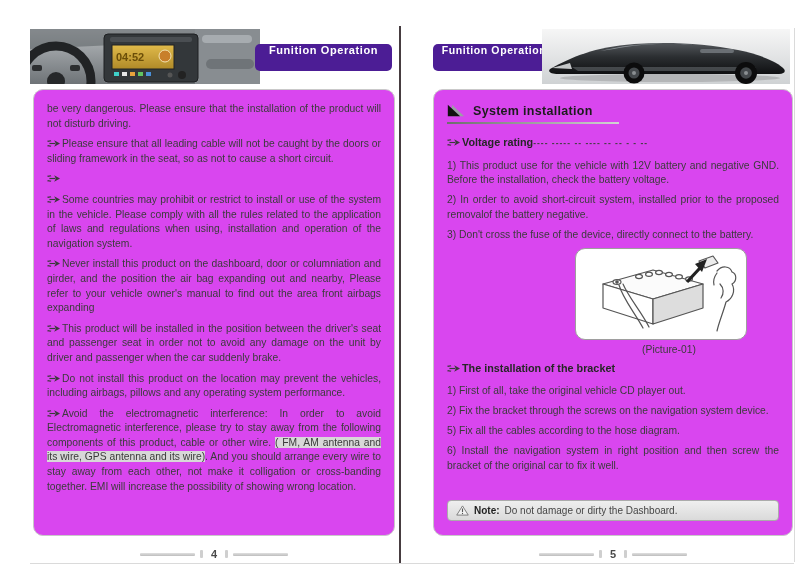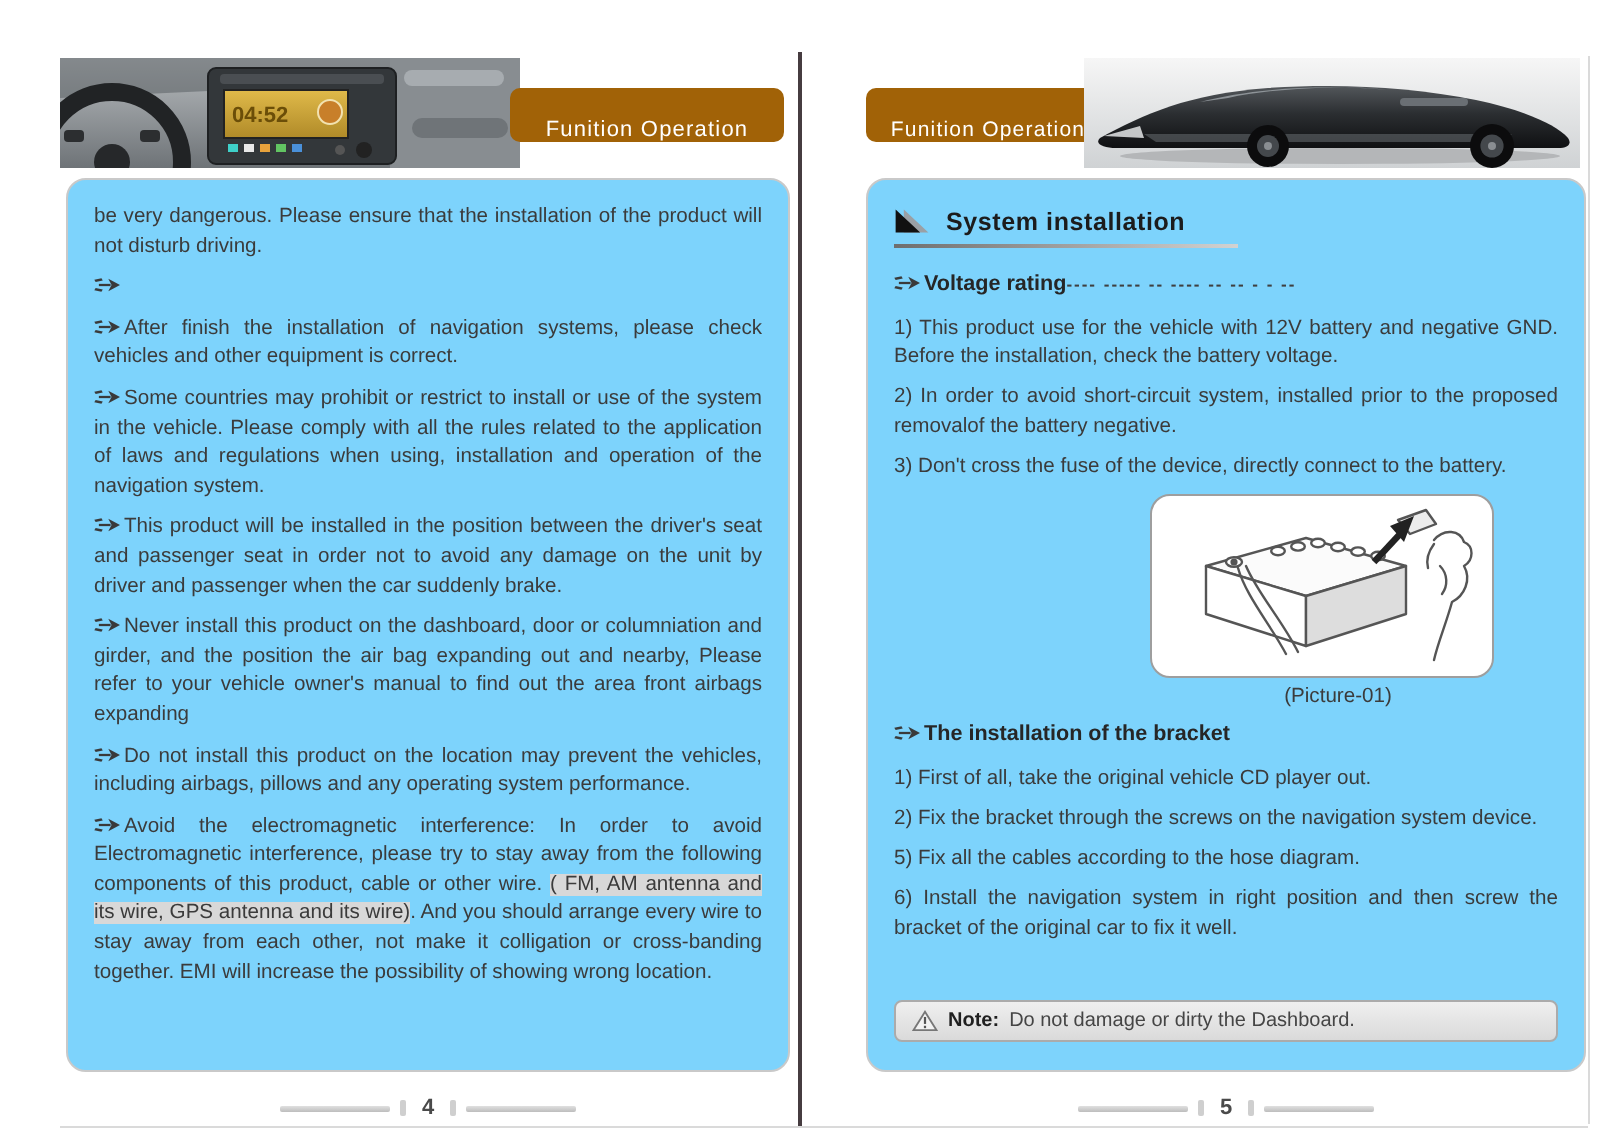--- a/index.html
+++ b/index.html
@@ -13,31 +13,31 @@
   .page-right { left: 404px; width: 392px; }
 
   
   .hdr { position: absolute; top: 25px; height: 55px; }
   .page-left  .hdr { left: 2px;  right: 5px; }
   .page-right .hdr { left: 29px; right: 6px; }
   .hdr-photo { position: absolute; top: 0; bottom: 0; overflow: hidden; }
   .photo-left  { left: 0;  width: 230px; }
   .photo-right { right: 0; width: 248px; }
   .banner {
-    position: absolute; top: 15px; height: 27px; background: #a16207;
-    border-radius: 5px; color: #fff; font-weight: normal; font-size: 11px;
-    letter-spacing: .6px; display: flex; align-items: flex-end; justify-content: center;
+    position: absolute; top: 15px; height: 27px; background: #4c1d95;
+    border-radius: 5px; color: #fff; font-weight: bold; font-size: 11px;
+    letter-spacing: .6px; display: flex; align-items: flex-start; justify-content: center;
   }
   .page-left  .banner { right: 3px; width: 137px; }
   .page-right .banner { left: 0;  width: 122px; font-size: 10.5px; }
 
   
   .bodybox {
     position: absolute; top: 85px; bottom: 37px; border: 1px solid #c9c9c9;
-    border-radius: 10px; background: #7dd3fc; padding: 12px 13px; overflow: hidden;
+    border-radius: 10px; background: #d946ef; padding: 12px 13px; overflow: hidden;
   }
   .page-left  .bodybox { left: 5px;  right: 5px; }
   .page-right .bodybox { left: 29px; right: 3px; }
 
   .para, .item { font-size: 10.3px; line-height: 14.6px; text-align: justify; margin: 0 0 5.5px; color: #3b3b3b; }
   .para { margin-bottom: 6px; }
   .b-arrow { display: inline-block; width: 15px; }
   .dart-svg { width: 13px; height: 9px; vertical-align: -1px; }
   .hl { background: #d8d8d8; }
 
@@ -139,41 +139,41 @@
         <span>Funition Operation</span>
       </div>
     </div>
 
     <div class="bodybox">
       <p class="para">be very dangerous. Please ensure that the installation of the product will not disturb driving.</p>
 
       <p class="para">
         <span class="b-arrow"><svg class="dart-svg" viewBox="0 0 16 11">
               <use href="#dart"></use>
+            </svg></span><span>Please ensure that all leading cable will not be caught by the doors or sliding framework in the seat, so as not to cause a short circuit.</span>
+      </p>
+      <p class="para">
+        <span class="b-arrow"><svg class="dart-svg" viewBox="0 0 16 11">
+              <use href="#dart"></use>
             </svg></span>
       </p>
       <p class="para">
         <span class="b-arrow"><svg class="dart-svg" viewBox="0 0 16 11">
               <use href="#dart"></use>
-            </svg></span><span>After finish the installation of navigation systems, please check vehicles and other equipment is correct.</span>
-      </p>
-      <p class="para">
-        <span class="b-arrow"><svg class="dart-svg" viewBox="0 0 16 11">
-              <use href="#dart"></use>
             </svg></span><span>Some countries may prohibit or restrict to install or use of the system in the vehicle. Please comply with all the rules related to the application of laws and regulations when using, installation and operation of the navigation system.</span>
       </p>
       <p class="para">
         <span class="b-arrow"><svg class="dart-svg" viewBox="0 0 16 11">
               <use href="#dart"></use>
+            </svg></span><span>Never install this product on the dashboard, door or columniation and girder, and the position the air bag expanding out and nearby, Please refer to your vehicle owner's manual to find out the area front airbags expanding</span>
+      </p>
+      <p class="para">
+        <span class="b-arrow"><svg class="dart-svg" viewBox="0 0 16 11">
+              <use href="#dart"></use>
             </svg></span><span>This product will be installed in the position between the driver's seat and passenger seat in order not to avoid any damage on the unit by driver and passenger when the car suddenly brake.</span>
-      </p>
-      <p class="para">
-        <span class="b-arrow"><svg class="dart-svg" viewBox="0 0 16 11">
-              <use href="#dart"></use>
-            </svg></span><span>Never install this product on the dashboard, door or columniation and girder, and the position the air bag expanding out and nearby, Please refer to your vehicle owner's manual to find out the area front airbags expanding</span>
       </p>
       <p class="para">
         <span class="b-arrow"><svg class="dart-svg" viewBox="0 0 16 11">
               <use href="#dart"></use>
             </svg></span><span>Do not install this product on the location may prevent the vehicles, including airbags, pillows and any operating system performance.</span>
       </p>
       <p class="para">
         <span class="b-arrow"><svg class="dart-svg" viewBox="0 0 16 11">
               <use href="#dart"></use>
             </svg></span><span>Avoid the electromagnetic interference: In order to avoid Electromagnetic interference, please try to stay away from the following components of this product, cable or other wire. </span><span class="hl">( FM, AM antenna and its wire, GPS antenna and its wire)</span><span>. And you should arrange every wire to stay away from each other, not make it colligation or cross-banding together. EMI will increase the possibility of showing wrong location.</span>

